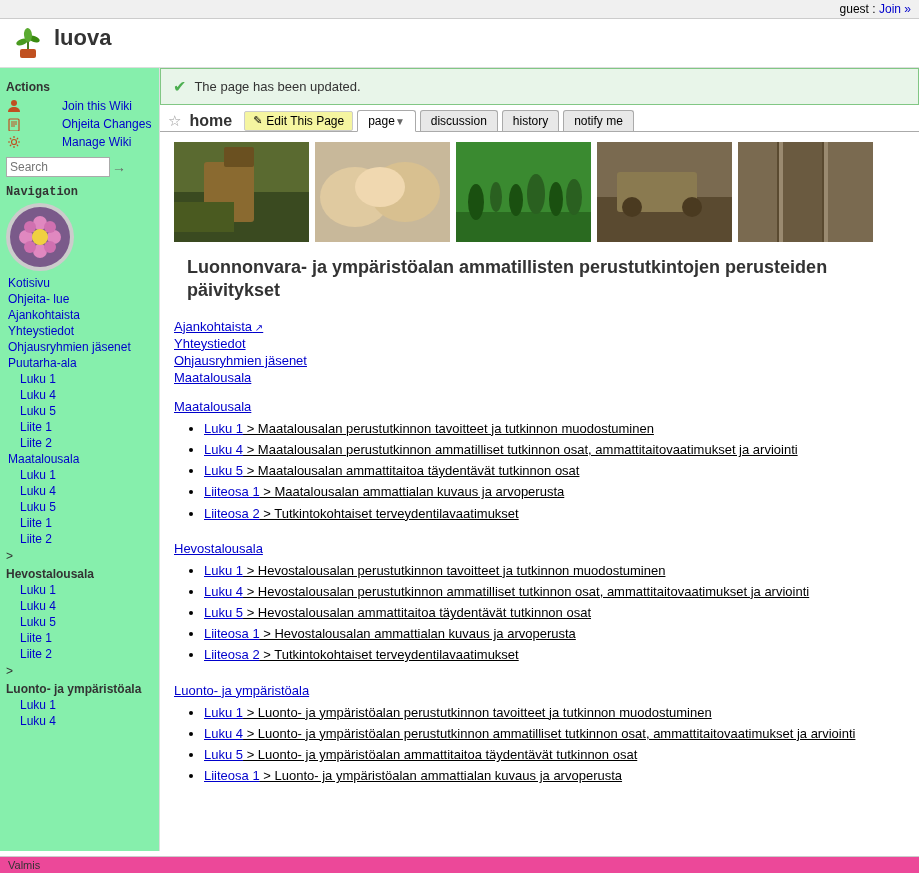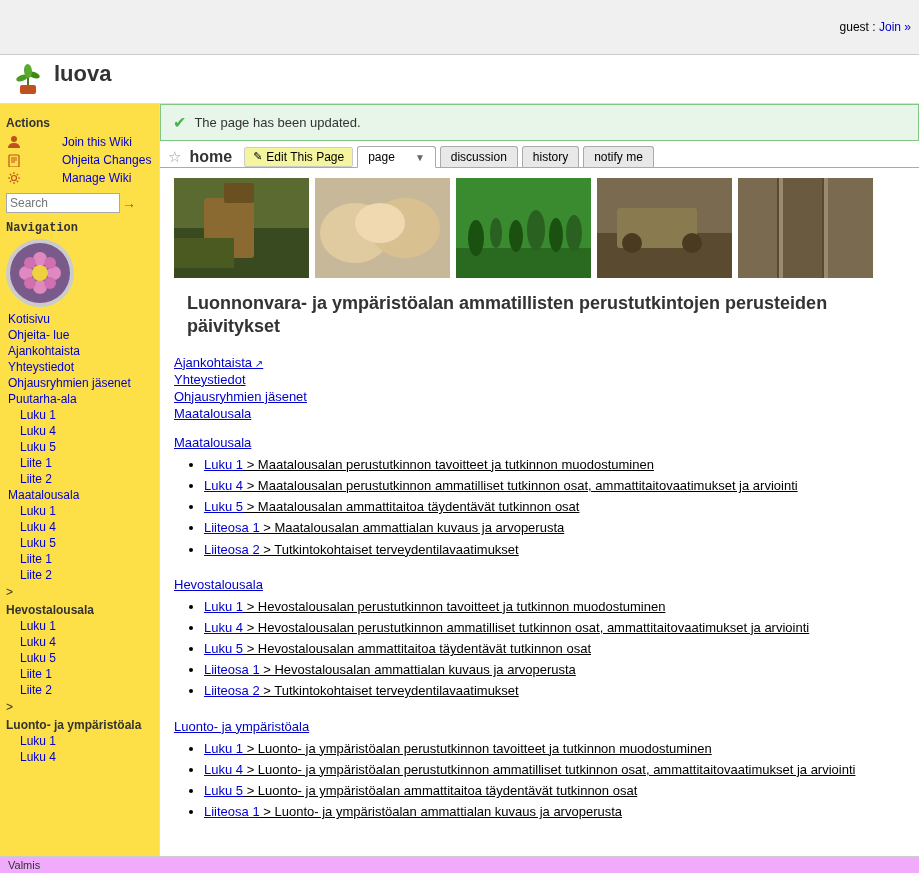--- a/index.html
+++ b/index.html
@@ -3,21 +3,21 @@
   <meta charset="utf-8">
   <style>
     * { margin: 0; padding: 0; box-sizing: border-box; }
     body { font-family: Arial, sans-serif; font-size: 13px; background: #fff; color: #000; }
 
     
     #topbar {
       background: #f0f0f0;
       border-bottom: 1px solid #ccc;
       text-align: right;
-      padding: 20px 8px;
+      padding: 2px 8px;
       font-size: 12px;
     }
     #topbar a { color: #00c; text-decoration: none; }
 
     
     #header {
       display: flex;
       align-items: flex-start;
       padding: 6px 10px;
       background: #fff;
@@ -35,21 +35,21 @@
       display: flex;
       min-height: calc(100vh - 90px);
     }
 
     
     #sidebar {
       width: 160px;
       min-width: 160px;
       border-right: 1px solid #ddd;
       padding: 6px 4px;
-      background: #fde047;
+      background: #86efac;
       font-size: 12px;
     }
     .sidebar-section-title {
       font-weight: bold;
       font-size: 12px;
       margin: 6px 0 3px 2px;
       color: #333;
     }
     .sidebar-action-item {
       display: flex;
@@ -61,21 +61,21 @@
       gap: 36px;
     }
     .sidebar-action-icon {
       width: 16px; height: 16px; margin-right: 4px; flex-shrink: 0;
       display: flex; align-items: center; justify-content: center;
     }
     .search-row {
       display: flex; align-items: center; margin: 6px 2px;
     }
     .search-row input {
-      width: 114px; font-size: 12px; padding: 2px 3px; border: 1px solid #aaa;
+      width: 104px; font-size: 12px; padding: 2px 3px; border: 1px solid #aaa;
     }
     .search-go-btn {
       background: none; border: none; cursor: pointer; margin-left: 2px;
       color: #666; font-size: 14px;
     }
     .nav-section-title {
       font-weight: bold; font-size: 12px; margin: 8px 0 3px 2px; color: #333; font-family: Liberation Mono, monospace;
     }
     .nav-image-placeholder {
       width: 68px; height: 68px; background: #ccc;
@@ -150,21 +150,21 @@
     }
     .edit-icon { font-size: 11px; }
     .tab-item {
       padding: 3px 10px;
       border: 1px solid #aaa;
       border-bottom: none;
       background: #e8e8e8;
       font-size: 12px;
       cursor: pointer;
       border-radius: 3px 3px 0 0;
-      display: flex; align-items: center; gap: 20px;
+      display: flex; align-items: center; gap: 0;
     }
     .tab-item.active {
       background: #fff;
       border-bottom: 1px solid #fff;
       margin-bottom: -1px;
       z-index: 1;
     }
     .tab-dropdown { font-size: 10px; color: #666; }
 
     
@@ -246,21 +246,21 @@
       color: #00c;
       text-decoration: underline;
     }
 
     
     #statusbar {
       position: fixed;
       bottom: 0;
       left: 0;
       right: 0;
-      background: #f0abfc;
+      background: #ec4899;
       border-top: 1px solid #ccc;
       padding: 2px 8px;
       font-size: 11px;
       color: #333;
     }
   </style>
 </head>
 <body>
 
 <div id="topbar">

